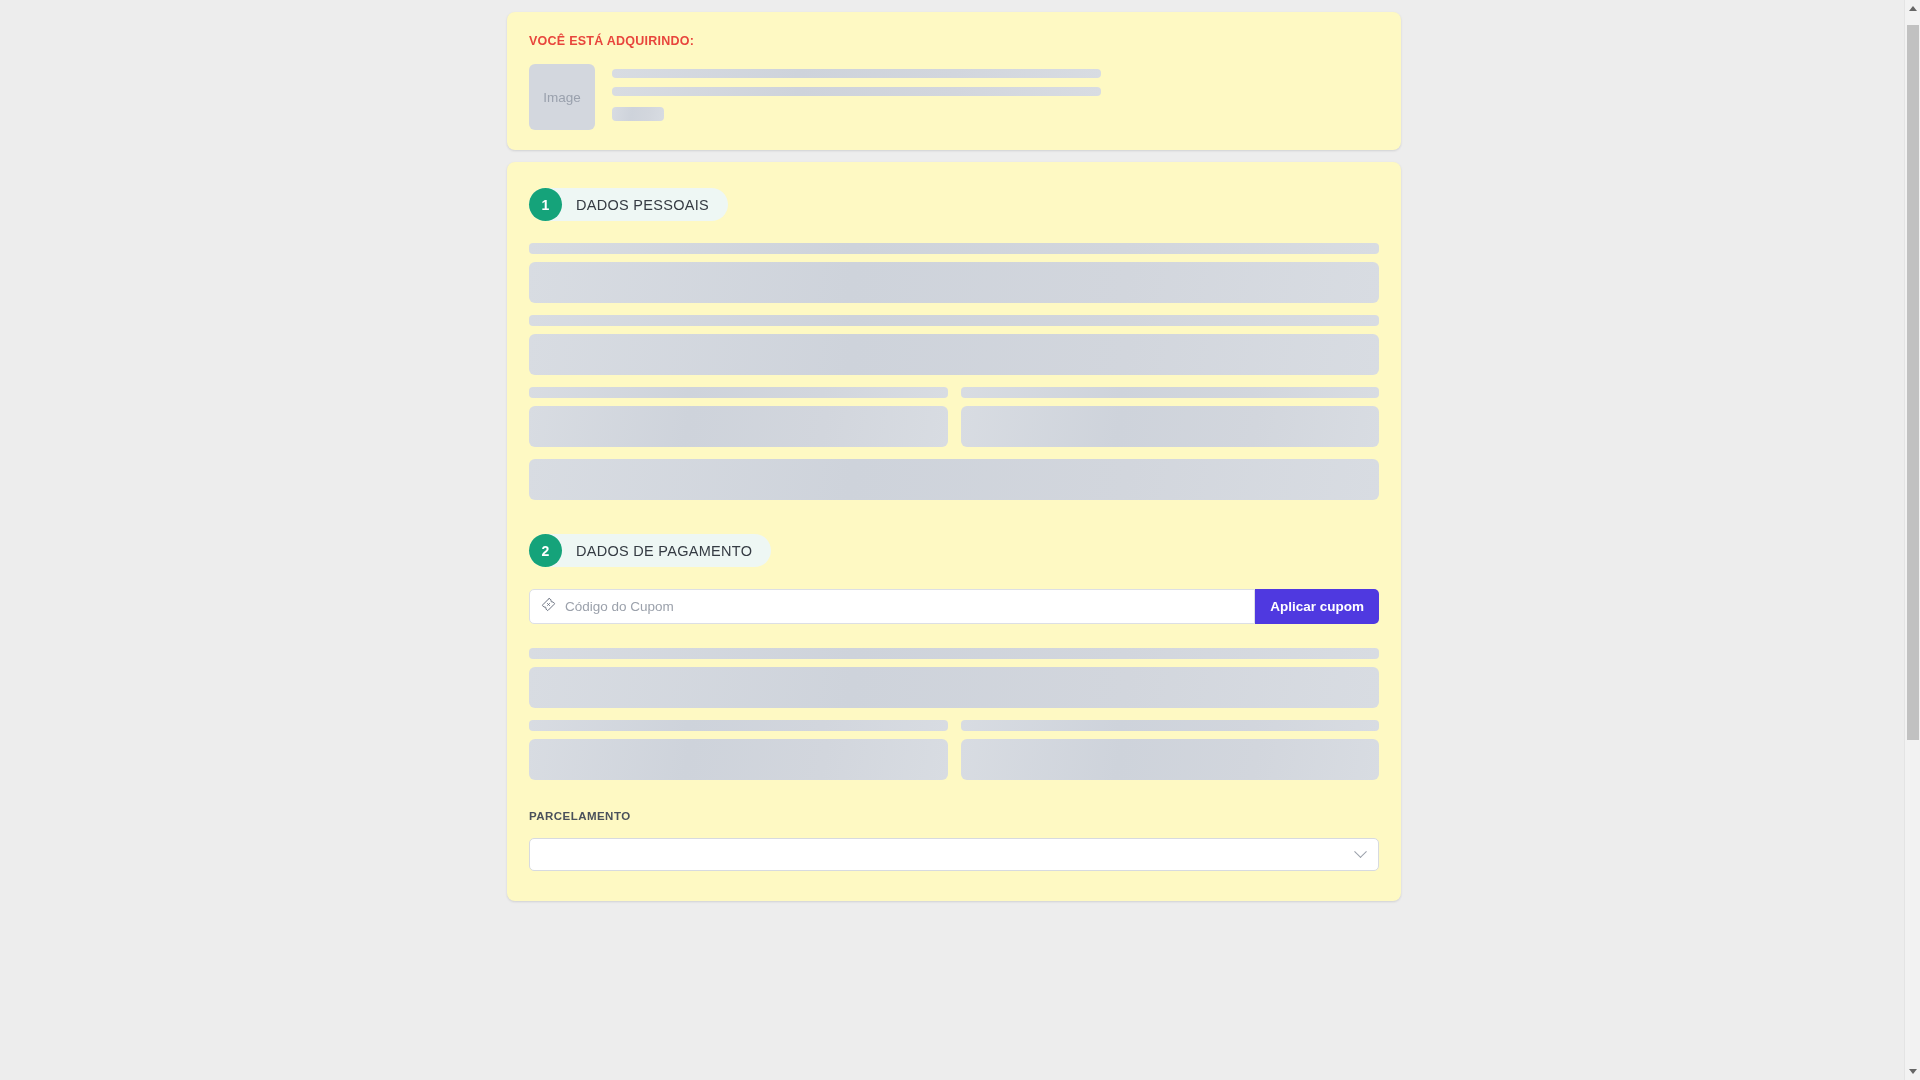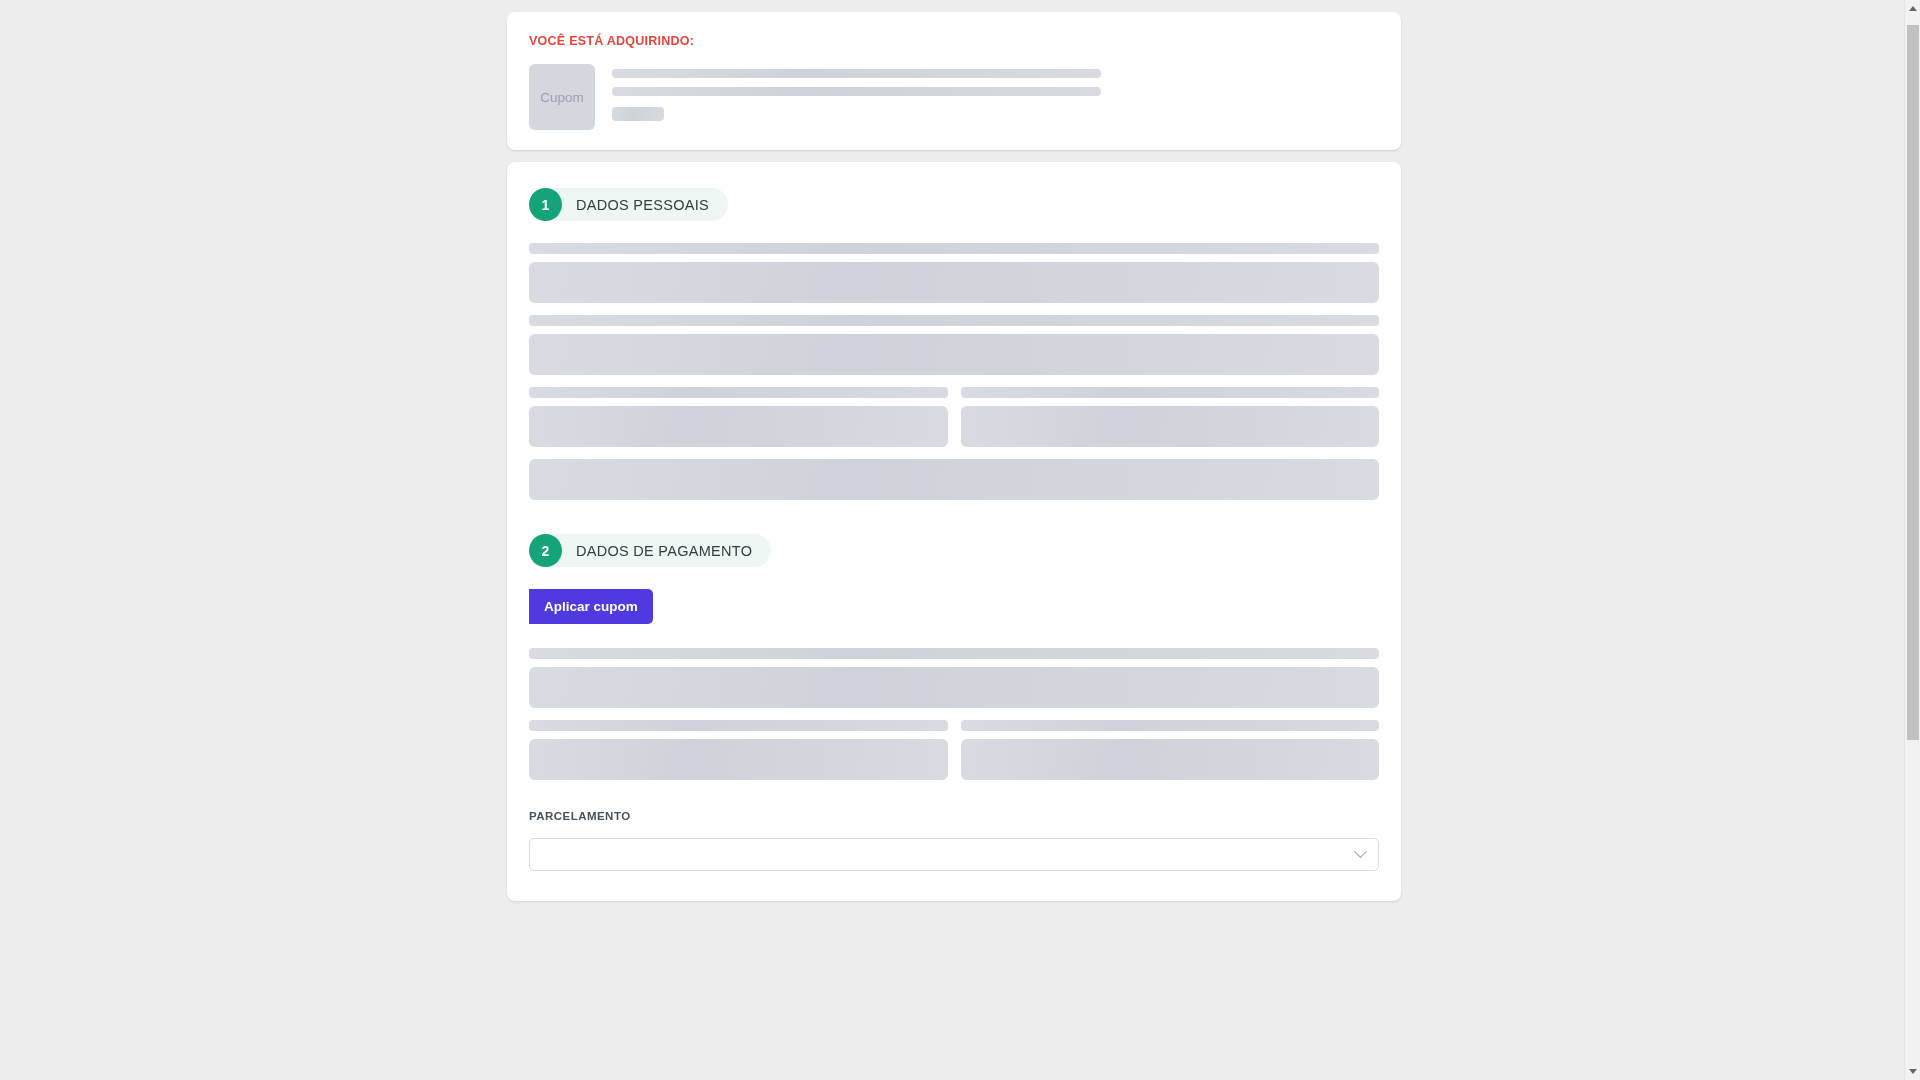--- a/index.html
+++ b/index.html
@@ -33,21 +33,21 @@
     padding: 12px 0 0 0;
   }
 
   .column {
     width: 894px;
     margin: 0 auto 0 507px;
   }
 
   
   .card {
-    background: #ffffff;
+    background: #fef9c3;
     border-radius: 8px;
     box-shadow: 0 1px 2px rgba(16, 24, 40, .06), 0 1px 3px rgba(16, 24, 40, .07);
   }
 
   .card-product {
     padding: 22px 22px 20px 22px;
     margin-bottom: 12px;
   }
 
   .card-main {
@@ -252,21 +252,21 @@
 <body>
 
 <div class="viewport">
   <div class="page">
     <div class="column">
 
       <div class="card card-product">
         <div class="acquiring-label">VOCÊ ESTÁ ADQUIRINDO:</div>
 
         <div class="product-row">
-          <div class="product-image">Cupom</div>
+          <div class="product-image">Image</div>
 
           <div class="product-lines">
             <div class="sk sk-line-1"></div>
             <div class="sk sk-line-2"></div>
             <div class="sk sk-chip"></div>
           </div>
         </div>
       </div>
 
       <div class="card card-main">
@@ -297,20 +297,30 @@
         </div>
 
         
         <div class="step-head" style="margin-top:22px;">
           <div class="step-num">2</div>
           <div class="step-title">DADOS DE PAGAMENTO</div>
         </div>
 
 
         <div class="coupon-row">
+          <div class="coupon-field">
+            <span>
+              <svg width="15" height="15" viewBox="0 0 24 24" fill="none" stroke="#6b7280" stroke-width="1.6" stroke-linecap="round" stroke-linejoin="round">
+                <path d="M12.5 2.8 2.8 12.5a1.2 1.2 0 0 0 0 1.7l2.1 2.1a2 2 0 0 1 2.8 2.8l2.1 2.1a1.2 1.2 0 0 0 1.7 0l9.7-9.7a1.2 1.2 0 0 0 0-1.7l-2.1-2.1a2 2 0 0 1-2.8-2.8l-2.1-2.1a1.2 1.2 0 0 0-1.7 0Z"></path>
+                <path d="M10.5 10.5h.01M13.5 13.5h.01"></path>
+                <path d="m10.6 13.4 3-3"></path>
+              </svg>
+            </span>
+            <span class="placeholder">Código do Cupom</span>
+          </div>
           <button class="btn-apply">Aplicar cupom</button>
         </div>
 
         <div>
           <div class="sk sk-label full"></div>
           <div class="sk sk-field full"></div>
 
           <div class="pair">
             <div class="sk sk-label"></div>
             <div class="sk sk-label"></div>

